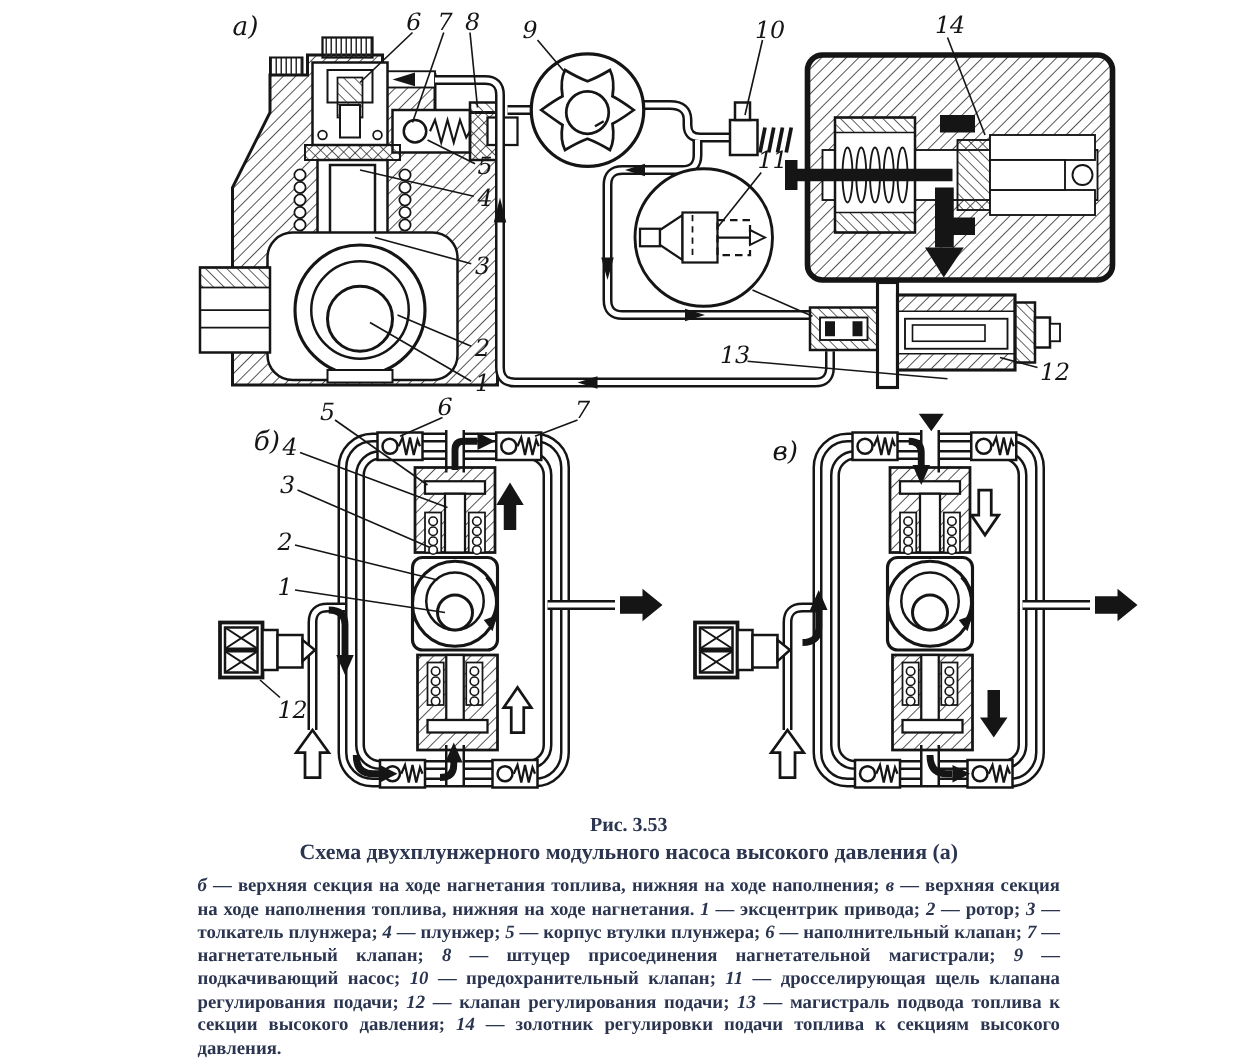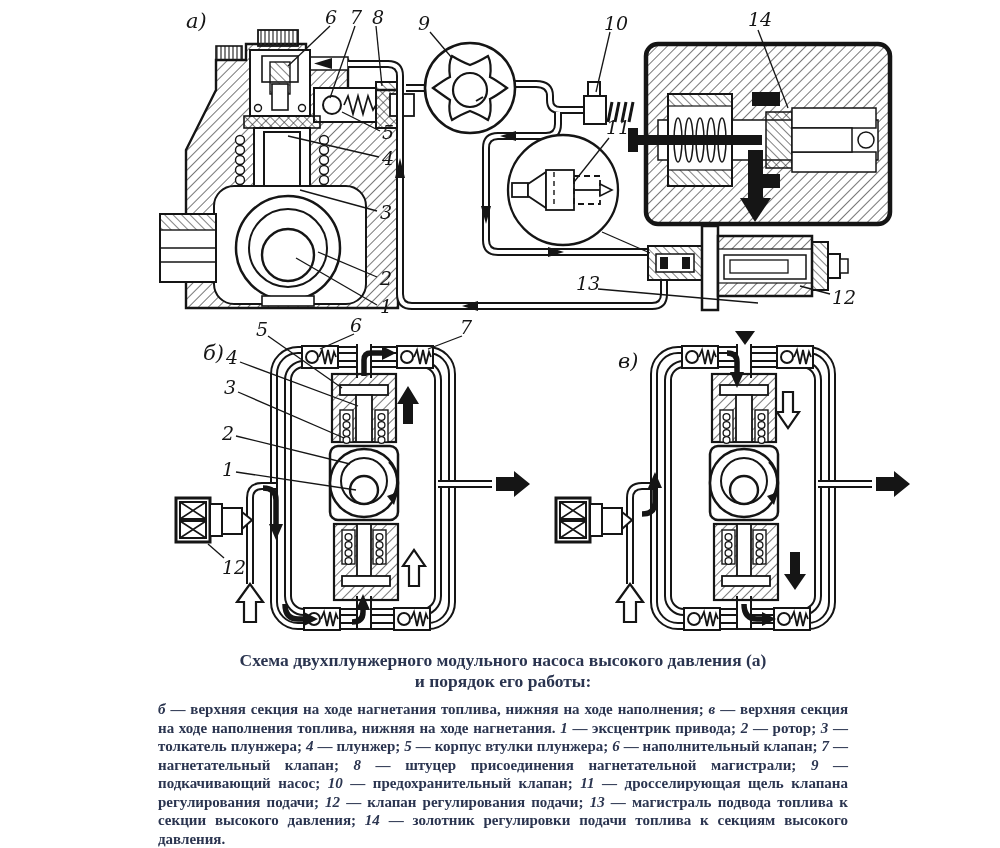--- a/index.html
+++ b/index.html
@@ -360,20 +360,20 @@
     <polygon points="762,612 762,626 776,619" fill="#151515"></polygon>
     <path d="M642,514 Q655,514 655,502 V486" fill="none" stroke="#151515" stroke-width="5.5"></path>
     <polygon points="648,488 662,488 655,472" fill="#151515"></polygon>
     <polygon points="876,477 894,477 894,471 910,484 894,497 894,491 876,491" fill="#151515"></polygon>
   </g>
   <text x="618" y="368" class="panel">в)</text>
 </svg>
 
 
 <div class="caption">
+  <div class="fig-num">Рис. 3.53</div>
   <div class="fig-title">
     <div>Схема двухплунжерного модульного насоса высокого давления (а)</div>
-    <div>и порядок его работы:</div>
   </div>
   <div class="legend"><i>б</i> — верхняя секция на ходе нагнетания топлива, нижняя на ходе наполнения; <i>в</i> — верхняя секция на ходе наполнения топлива, нижняя на ходе нагнетания. <i>1</i> — эксцентрик привода; <i>2</i> — ротор; <i>3</i> — толкатель плунжера; <i>4</i> — плунжер; <i>5</i> — корпус втулки плунжера; <i>6</i> — наполнительный клапан; <i>7</i> — нагнетательный клапан; <i>8</i> — штуцер присоединения нагнетательной магистрали; <i>9</i> — подкачивающий насос; <i>10</i> — предохранительный клапан; <i>11</i> — дросселирующая щель клапана регулирования подачи; <i>12</i> — клапан регулирования подачи; <i>13</i> — магистраль подвода топлива к секции высокого давления; <i>14</i> — золотник регулировки подачи топлива к секциям высокого давления.</div>
 </div>
 
 </div>
 
 </body></html>

